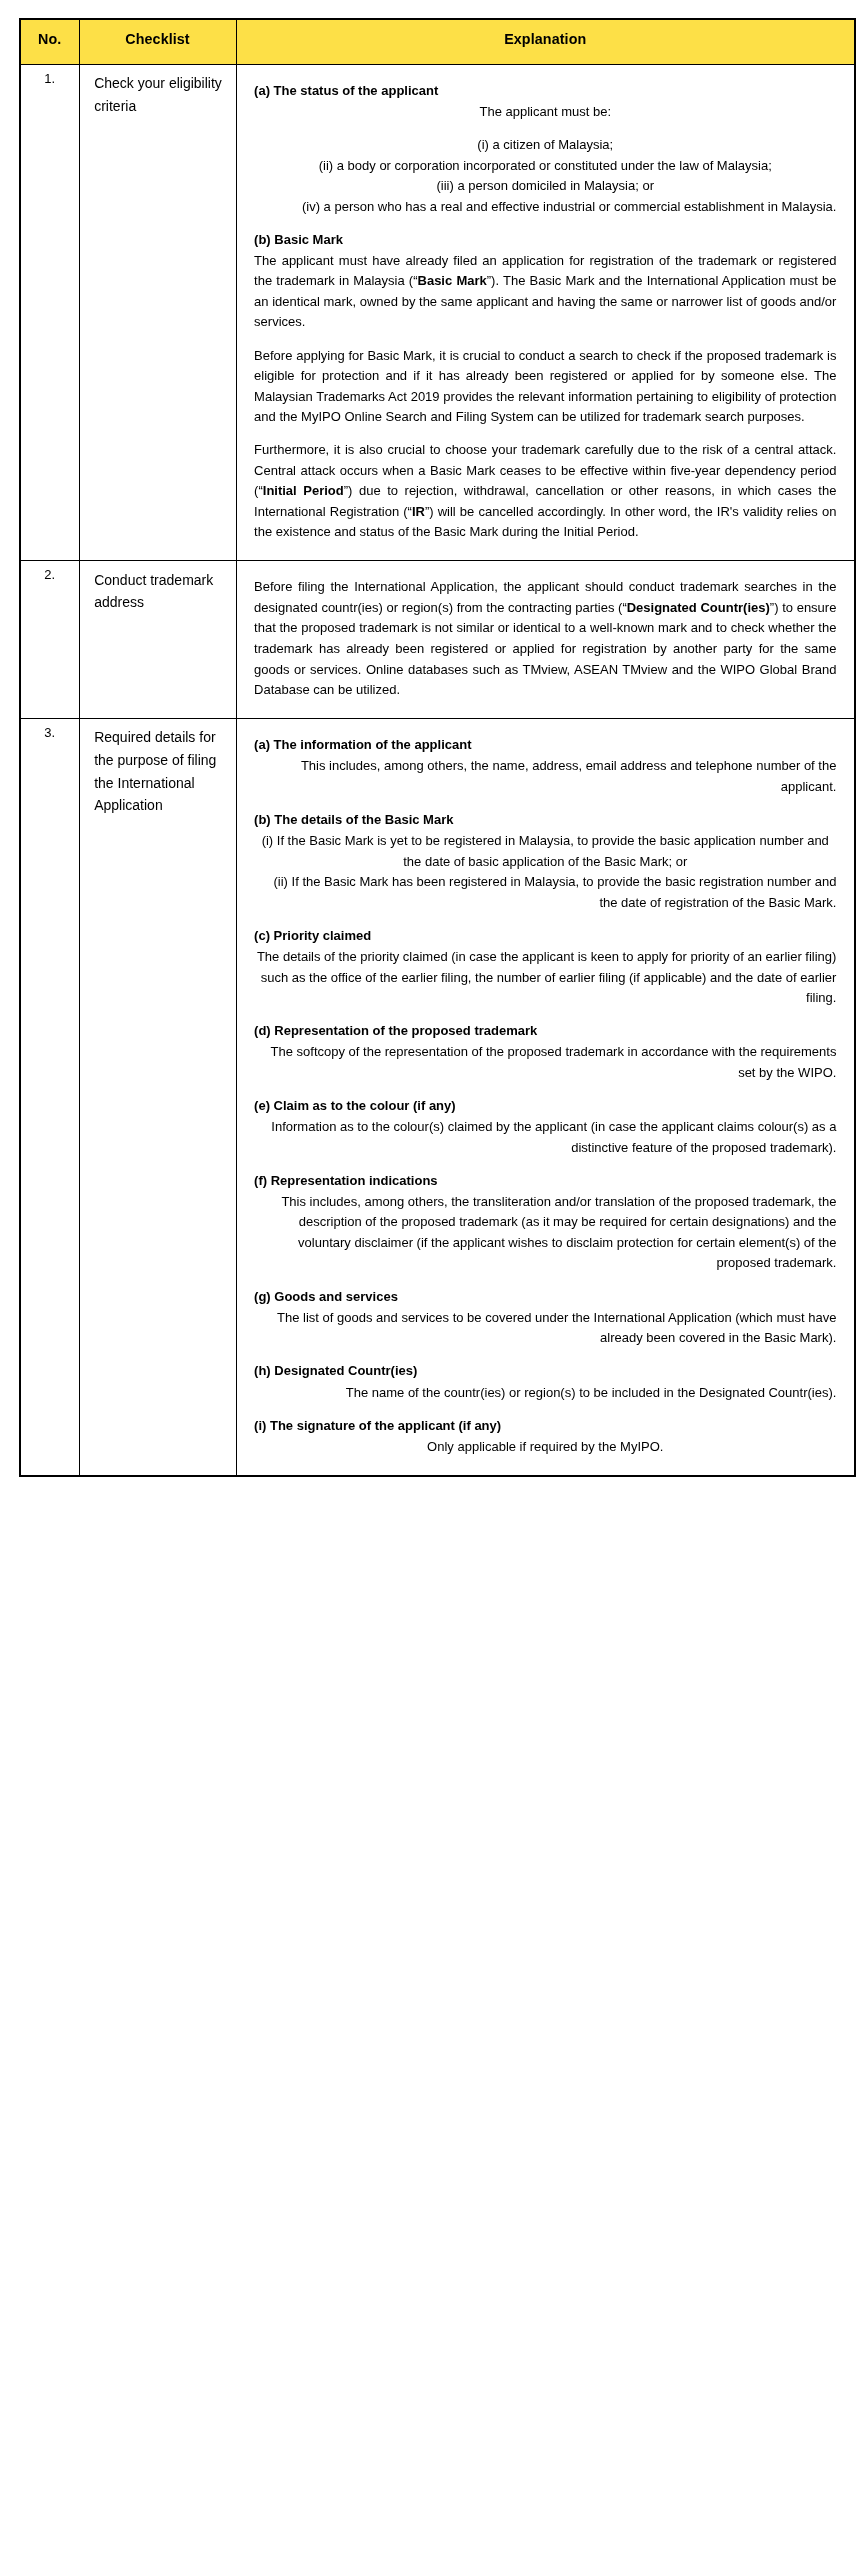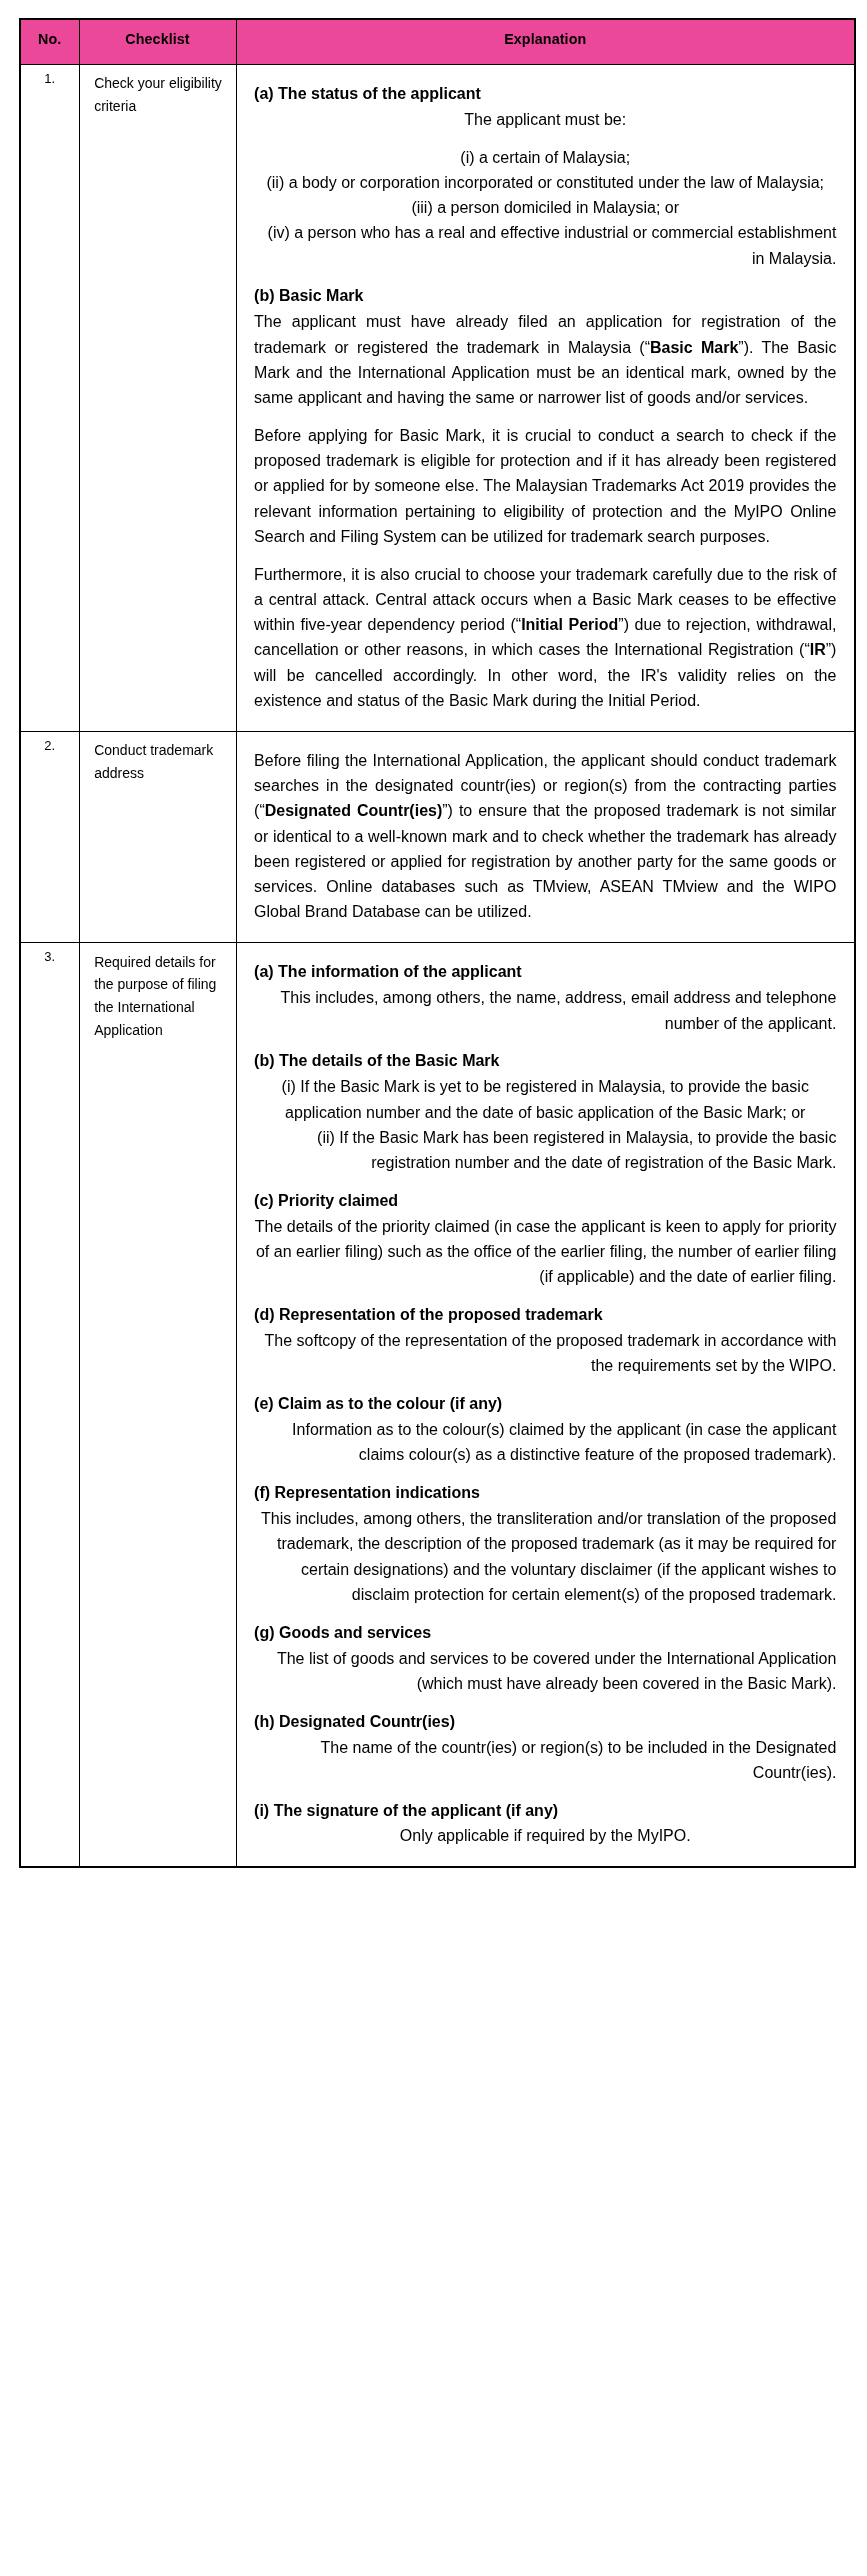--- a/index.html
+++ b/index.html
@@ -23,21 +23,21 @@
     border-collapse: collapse;
     table-layout: fixed;
     border: 2.2px solid #000;
   }
   table.checklist-table th,
   table.checklist-table td {
     border: 1.5px solid #000;
     vertical-align: top;
   }
   thead th {
-    background: #ec4899;
+    background: #fde047;
     vertical-align: middle;
     font-weight: bold;
     font-size: 14.3px;
     letter-spacing: 0.1px;
     padding: 10.3px 4.4px 11.7px;
     height: 45px;
     margin-top: 47px;
   }
   col.c-no      { width: 59px; }
   col.c-check   { width: 157px; }
@@ -51,21 +51,21 @@
   }
   td.cell-check {
     vertical-align: middle;
     font-weight: normal;
     font-size: 14px;
     line-height: 1.62;
     padding: 7.3px 10.3px 7.3px 14.7px;
   }
   td.cell-expl {
     padding: 16px 17.6px 17.6px 17.6px;
-    font-size: 16px;
+    font-size: 13px;
     line-height: 1.58;
     margin-left: 17px;
   }
   td.cell-expl p {
     margin: 0 0 12.5px 0;
     text-align: justify;
     text-justify: inter-word;
   }
   td.cell-expl p:last-child { margin-bottom: 0; }
   td.cell-expl p.heading {
@@ -101,21 +101,21 @@
         <th>Explanation</th>
       </tr>
     </thead>
     <tbody id="table-body">
         <tr>
           <td class="cell-no">1.</td>
           <td class="cell-check">Check your eligibility criteria</td>
           <td class="cell-expl">
             <p class="heading">(a) The status of the applicant</p>
             <p class="sub">The applicant must be:</p>
-            <p class="sub gap-before">(i) a certain of Malaysia;</p>
+            <p class="sub gap-before">(i) a citizen of Malaysia;</p>
             <p class="sub">(ii) a body or corporation incorporated or constituted under the law of Malaysia;</p>
             <p class="sub">(iii) a person domiciled in Malaysia; or</p>
             <p class="sub-last">(iv) a person who has a real and effective industrial or commercial establishment in Malaysia.</p>
             <p class="heading">(b) Basic Mark</p>
             <p>The applicant must have already filed an application for registration of the trademark or registered the trademark in Malaysia (“<b>Basic Mark</b>”). The Basic Mark and the International Application must be an identical mark, owned by the same applicant and having the same or narrower list of goods and/or services.</p>
             <p>Before applying for Basic Mark, it is crucial to conduct a search to check if the proposed trademark is eligible for protection and if it has already been registered or applied for by someone else. The Malaysian Trademarks Act 2019 provides the relevant information pertaining to eligibility of protection and the MyIPO Online Search and Filing System can be utilized for trademark search purposes.</p>
             <p>Furthermore, it is also crucial to choose your trademark carefully due to the risk of a central attack. Central attack occurs when a Basic Mark ceases to be effective within five-year dependency period (“<b>Initial Period</b>”) due to rejection, withdrawal, cancellation or other reasons, in which cases the International Registration (“<b>IR</b>”) will be cancelled accordingly. In other word, the IR's validity relies on the existence and status of the Basic Mark during the Initial Period.</p>
           </td>
         </tr>
         <tr>

